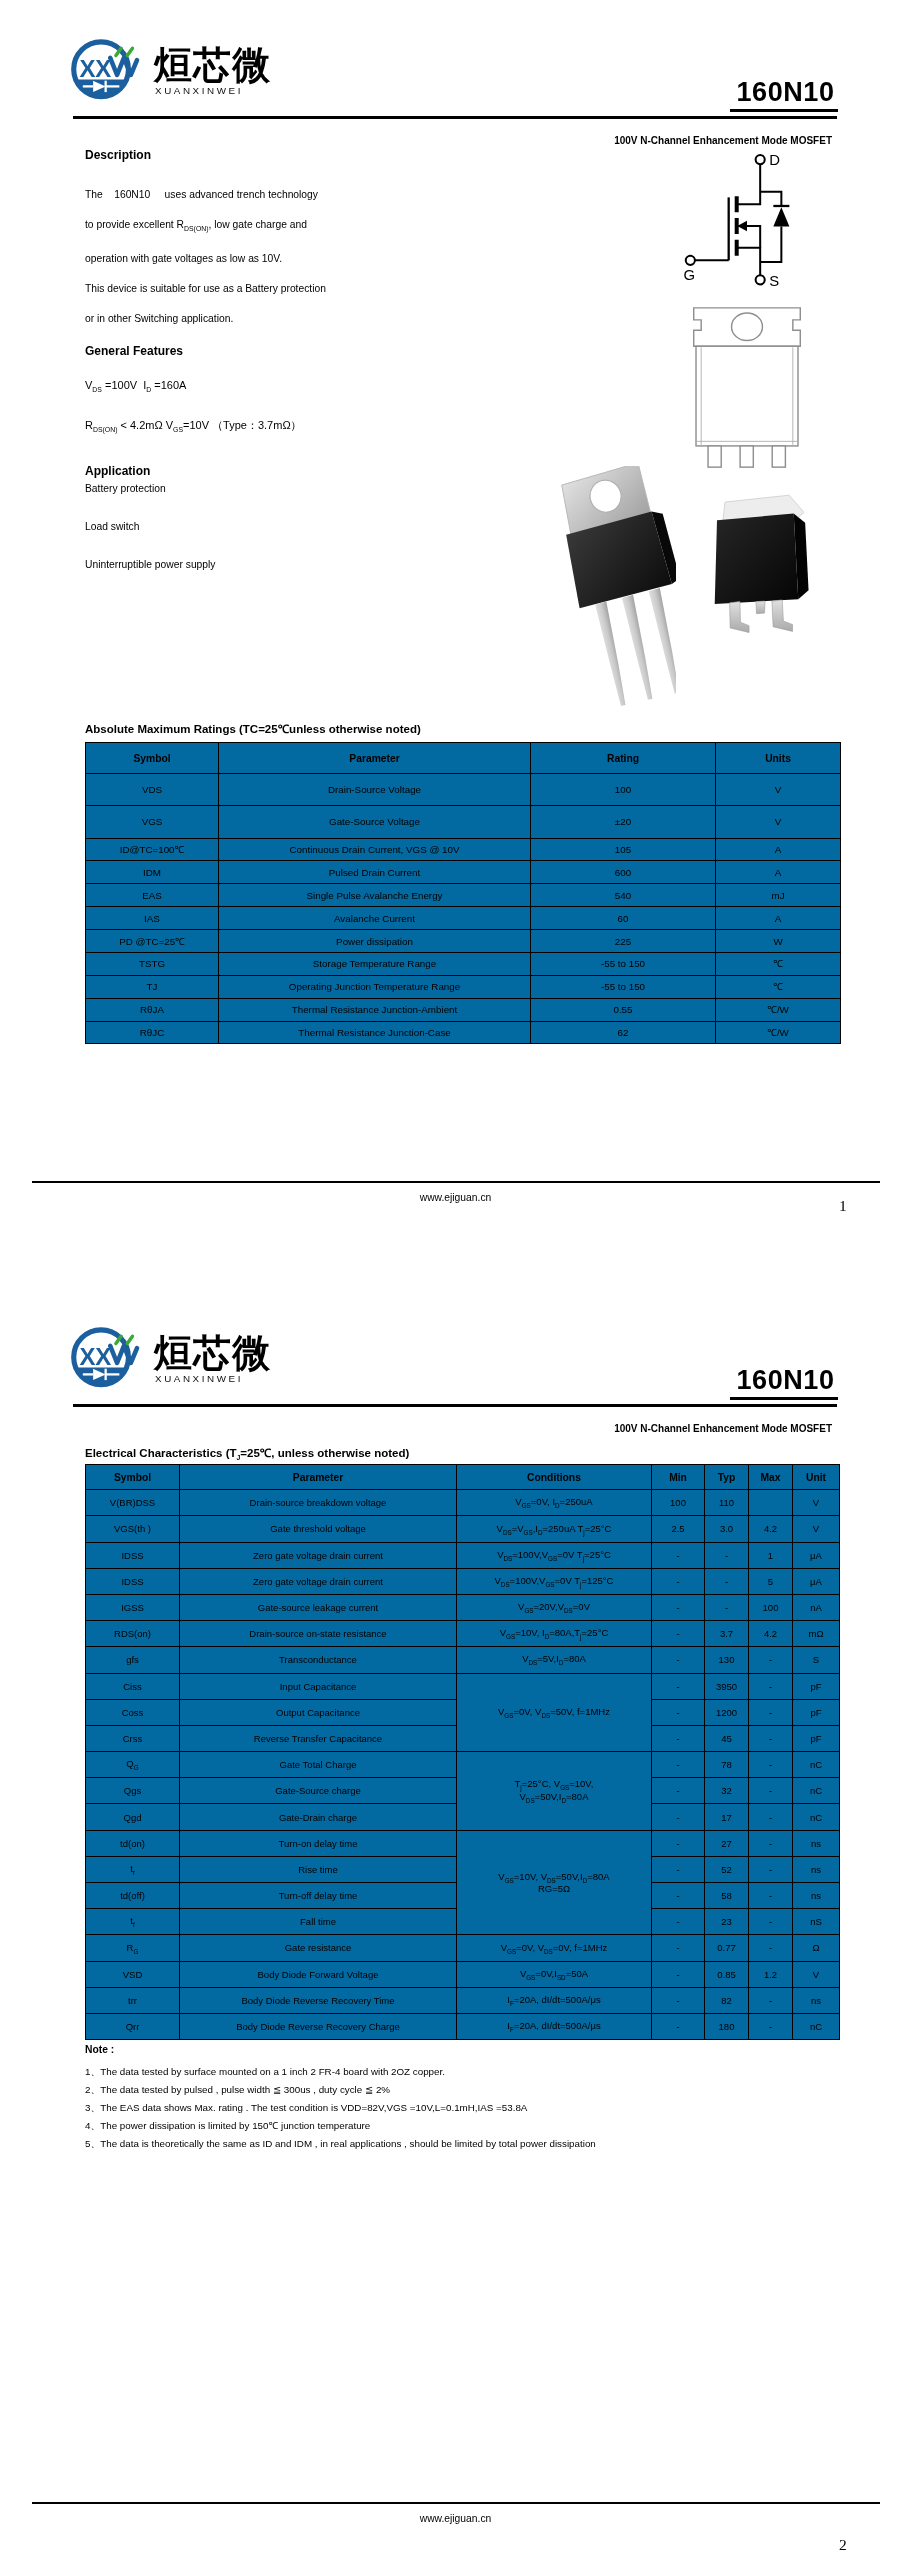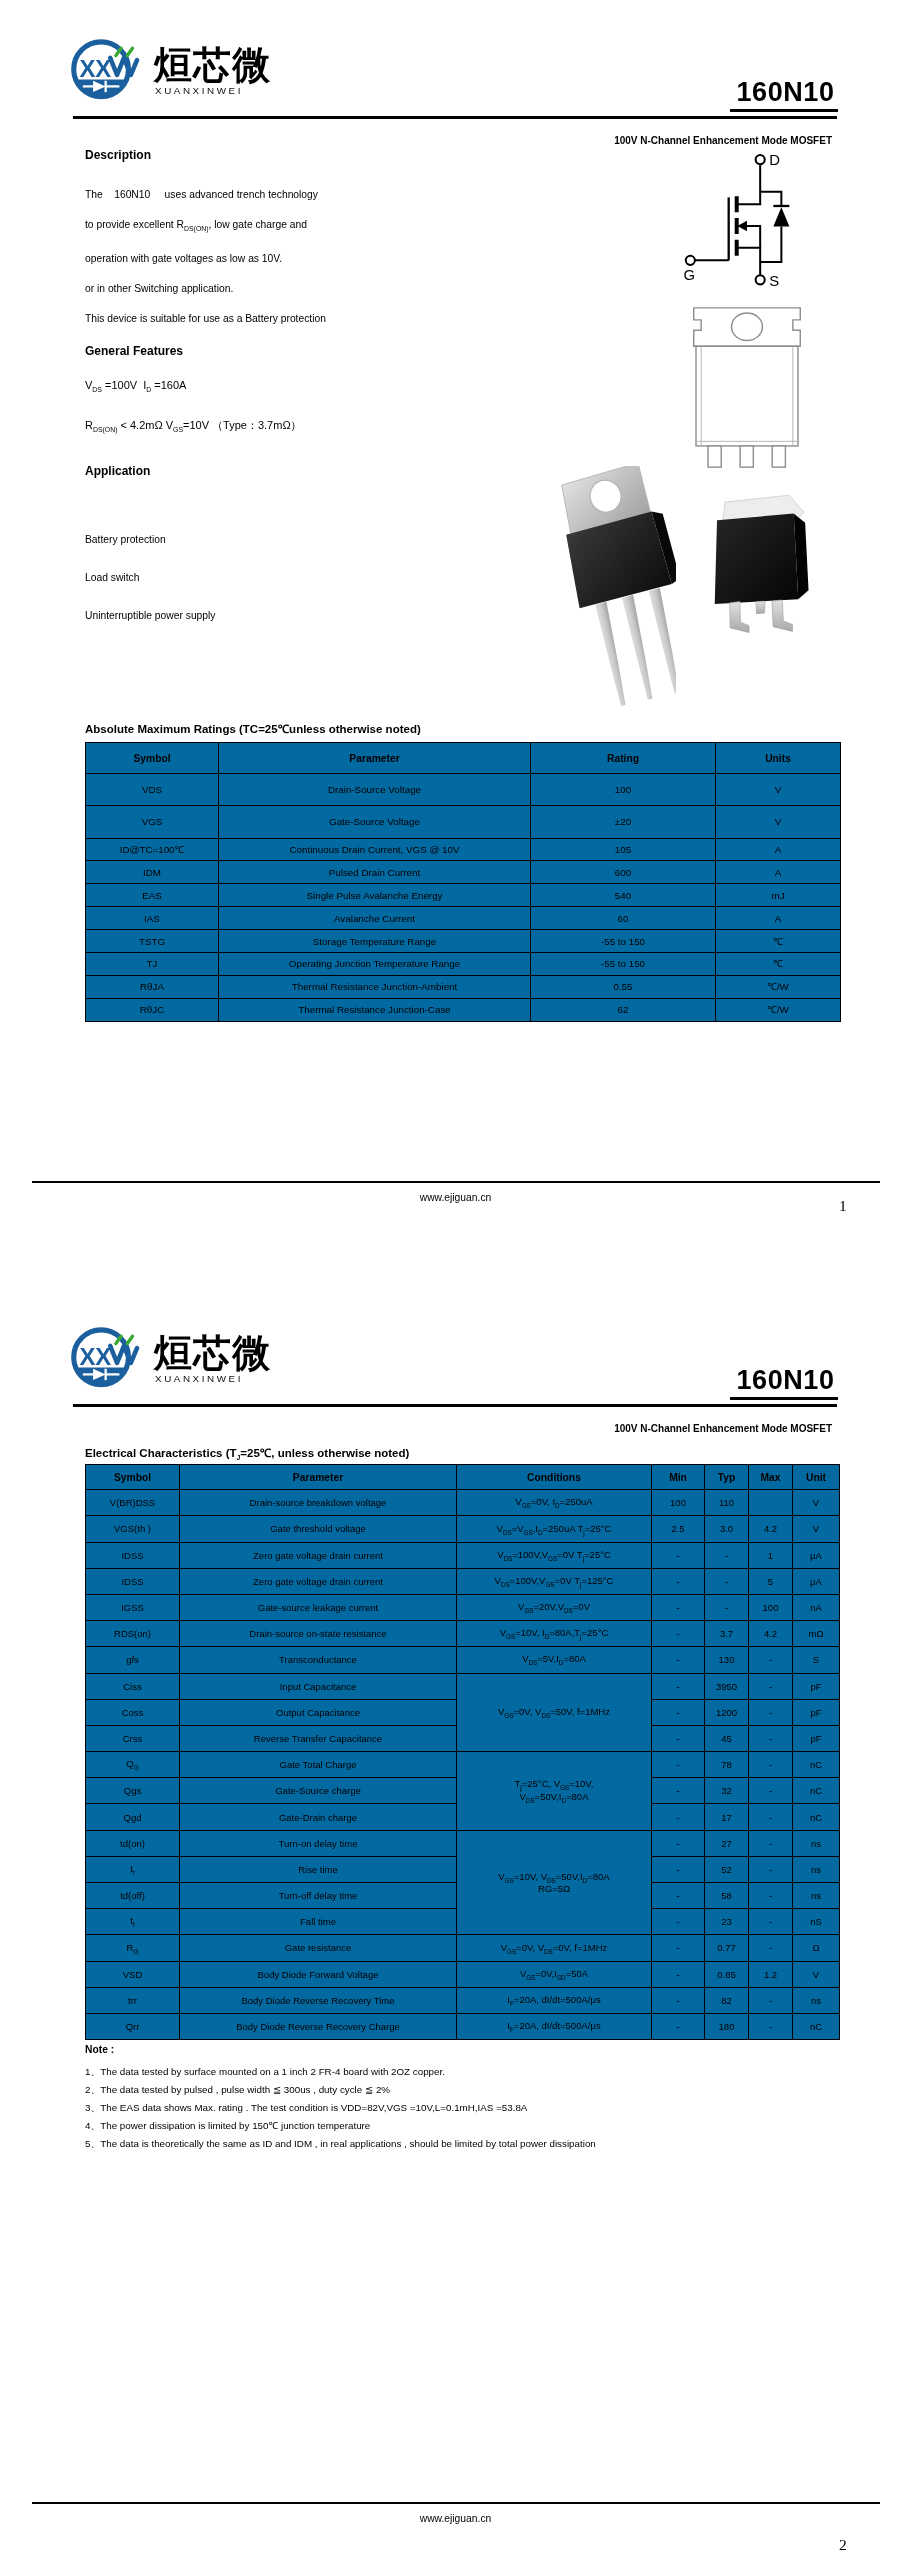--- a/index.html
+++ b/index.html
@@ -70,30 +70,30 @@
   <div class="abs brand-en" style="left:155px;top:85px;">XUANXINWEI</div>
   <div class="abs part-title">160N10</div>
   <div class="abs head-rule"></div>
   <div class="abs subtitle">100V N-Channel Enhancement Mode MOSFET</div>
 
   <div class="abs sec-h" style="left:85px;top:148px;">Description</div>
   <div class="abs desc-lines" style="left:85px;top:180px;width:402px;">
     <div class="body-text">The    160N10     uses advanced trench technology</div>
     <div class="body-text">to provide excellent R<sub>DS(ON)</sub>, low gate charge and</div>
     <div class="body-text">operation with gate voltages as low as 10V.</div>
+    <div class="body-text">This device is suitable for use as a Battery protection</div>
     <div class="body-text">or in other Switching application.</div>
-    <div class="body-text">This device is suitable for use as a Battery protection</div>
   </div>
 
   <div class="abs sec-h" style="left:85px;top:344px;">General Features</div>
   <div class="abs feat-line body-text" style="left:85px;top:379px;">V<sub>DS</sub> =100V  I<sub>D</sub> =160A</div>
   <div class="abs feat-line body-text" style="left:85px;top:418px;">R<sub>DS(ON)</sub> &lt; 4.2mΩ V<sub>GS</sub>=10V （Type：3.7mΩ）</div>
 
   <div class="abs sec-h" style="left:85px;top:464px;">Application</div>
-  <div class="abs app-items" style="left:85px;top:521px;">
+  <div class="abs app-items" style="left:85px;top:470px;">
     <div>Battery protection</div>
     <div>Load switch</div>
     <div>Uninterruptible power supply</div>
   </div>
 
   <div class="abs" style="left:680px;top:143px;">
     <svg width="126" height="146" viewBox="0 0 220 255">
       <g stroke="#000" stroke-width="3.5" fill="none">
         <circle cx="140" cy="29" r="8"></circle>
         <path d="M140,37 V107 H99"></path>
@@ -231,20 +231,26 @@
           <td>540</td>
           <td>mJ</td>
         </tr>
         <tr>
           <td>IAS</td>
           <td>Avalanche Current</td>
           <td>60</td>
           <td>A</td>
         </tr>
         <tr>
+          <td>PD @TC=25℃</td>
+          <td>Power dissipation</td>
+          <td>225</td>
+          <td>W</td>
+        </tr>
+        <tr>
           <td>TSTG</td>
           <td>Storage Temperature Range</td>
           <td>-55 to 150</td>
           <td>℃</td>
         </tr>
         <tr>
           <td>TJ</td>
           <td>Operating Junction Temperature Range</td>
           <td>-55 to 150</td>
           <td>℃</td>

